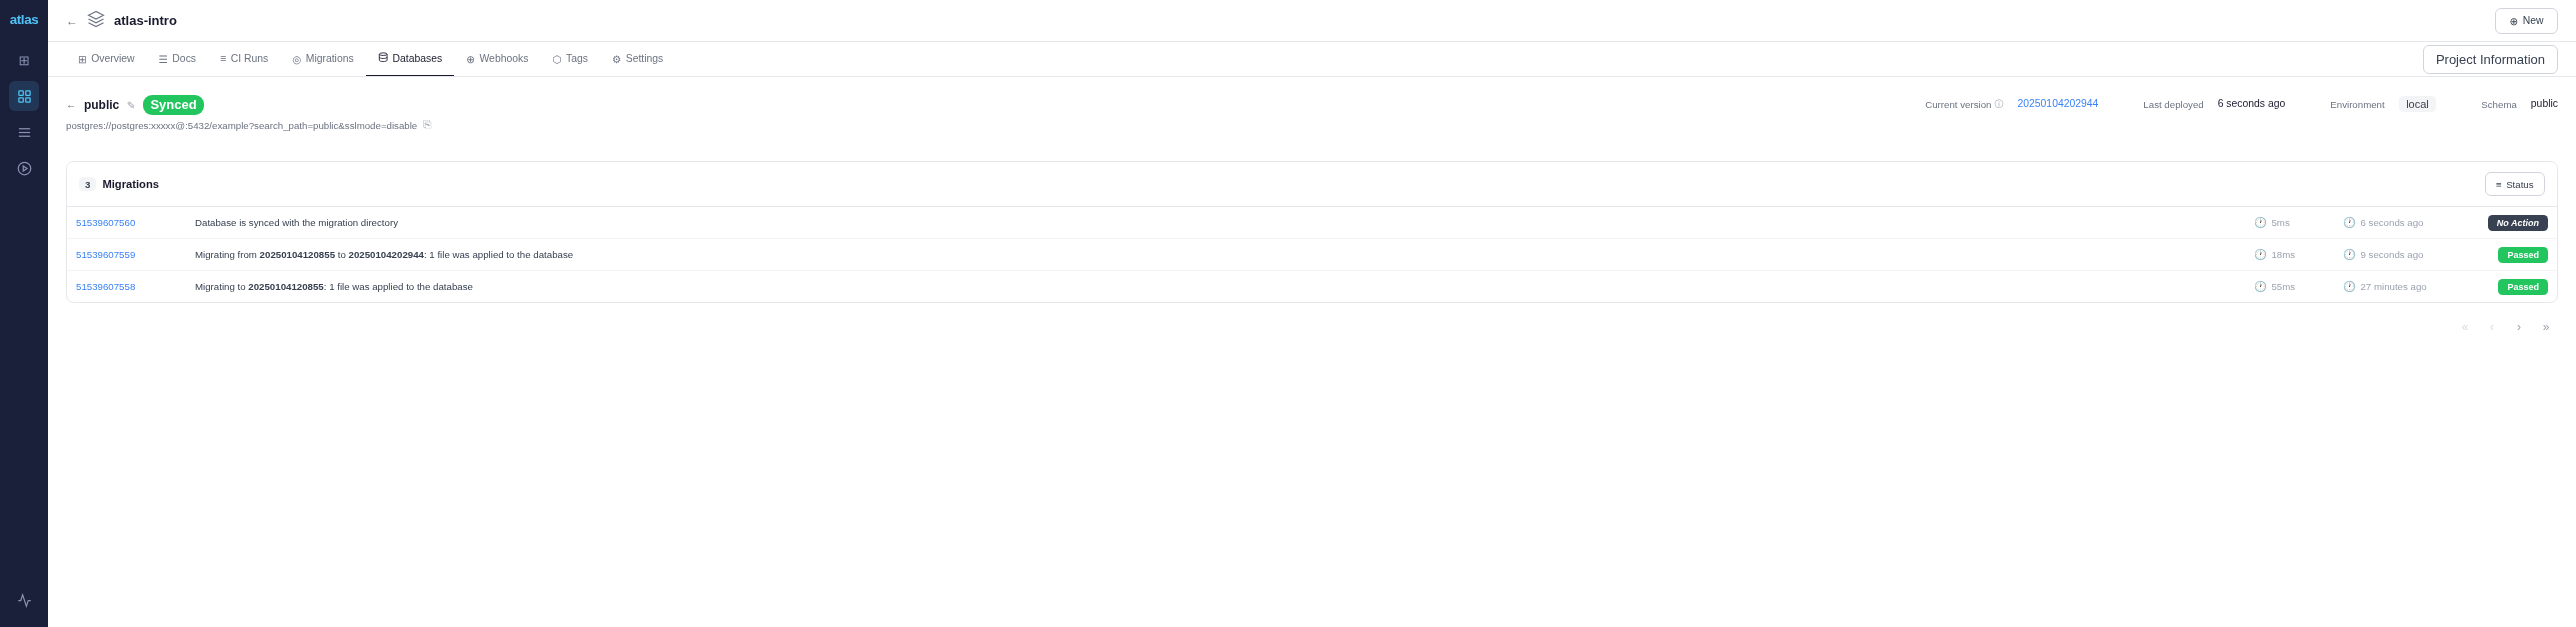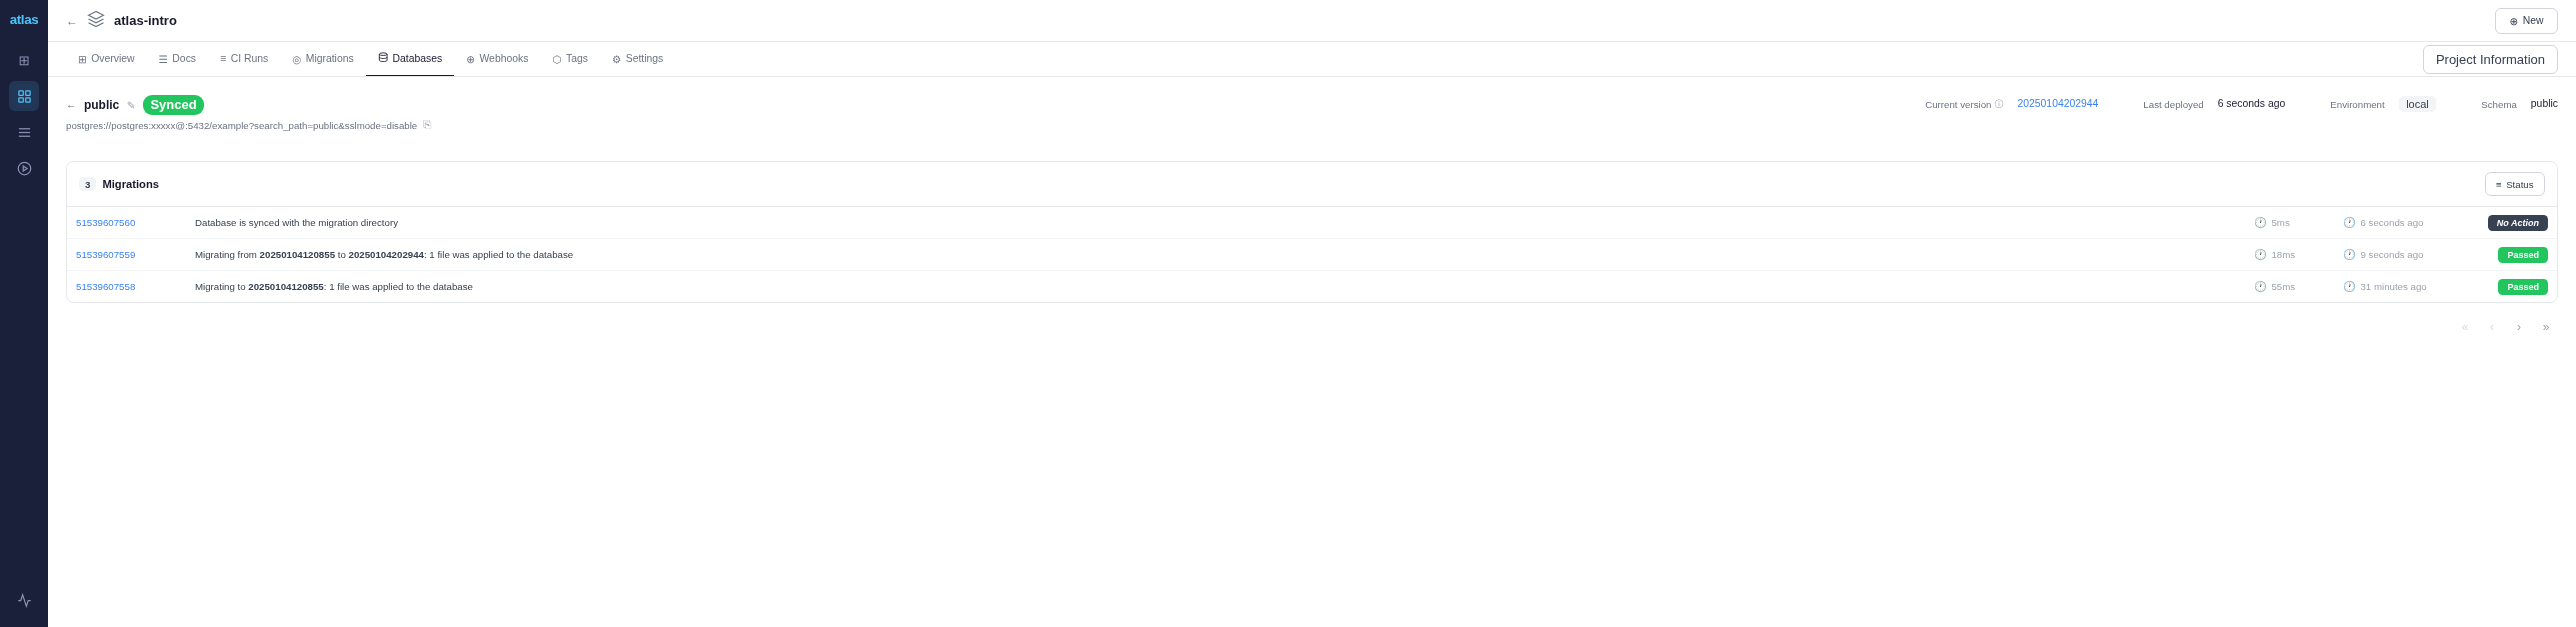--- a/index.html
+++ b/index.html
@@ -290,21 +290,21 @@
               </td>
               <td>
                 <div class="meta-cell">
                   <span class="meta-icon">🕐</span>
                   <span>55ms</span>
                 </div>
               </td>
               <td>
                 <div class="meta-cell">
                   <span class="meta-icon">🕐</span>
-                  <span>31 minutes ago</span>
+                  <span>27 minutes ago</span>
                 </div>
               </td>
               <td style="text-align:right;">
                 <span class="badge badge-passed">Passed</span>
               </td>
             </tr>
           </tbody>
         </table>
       </div>
 

